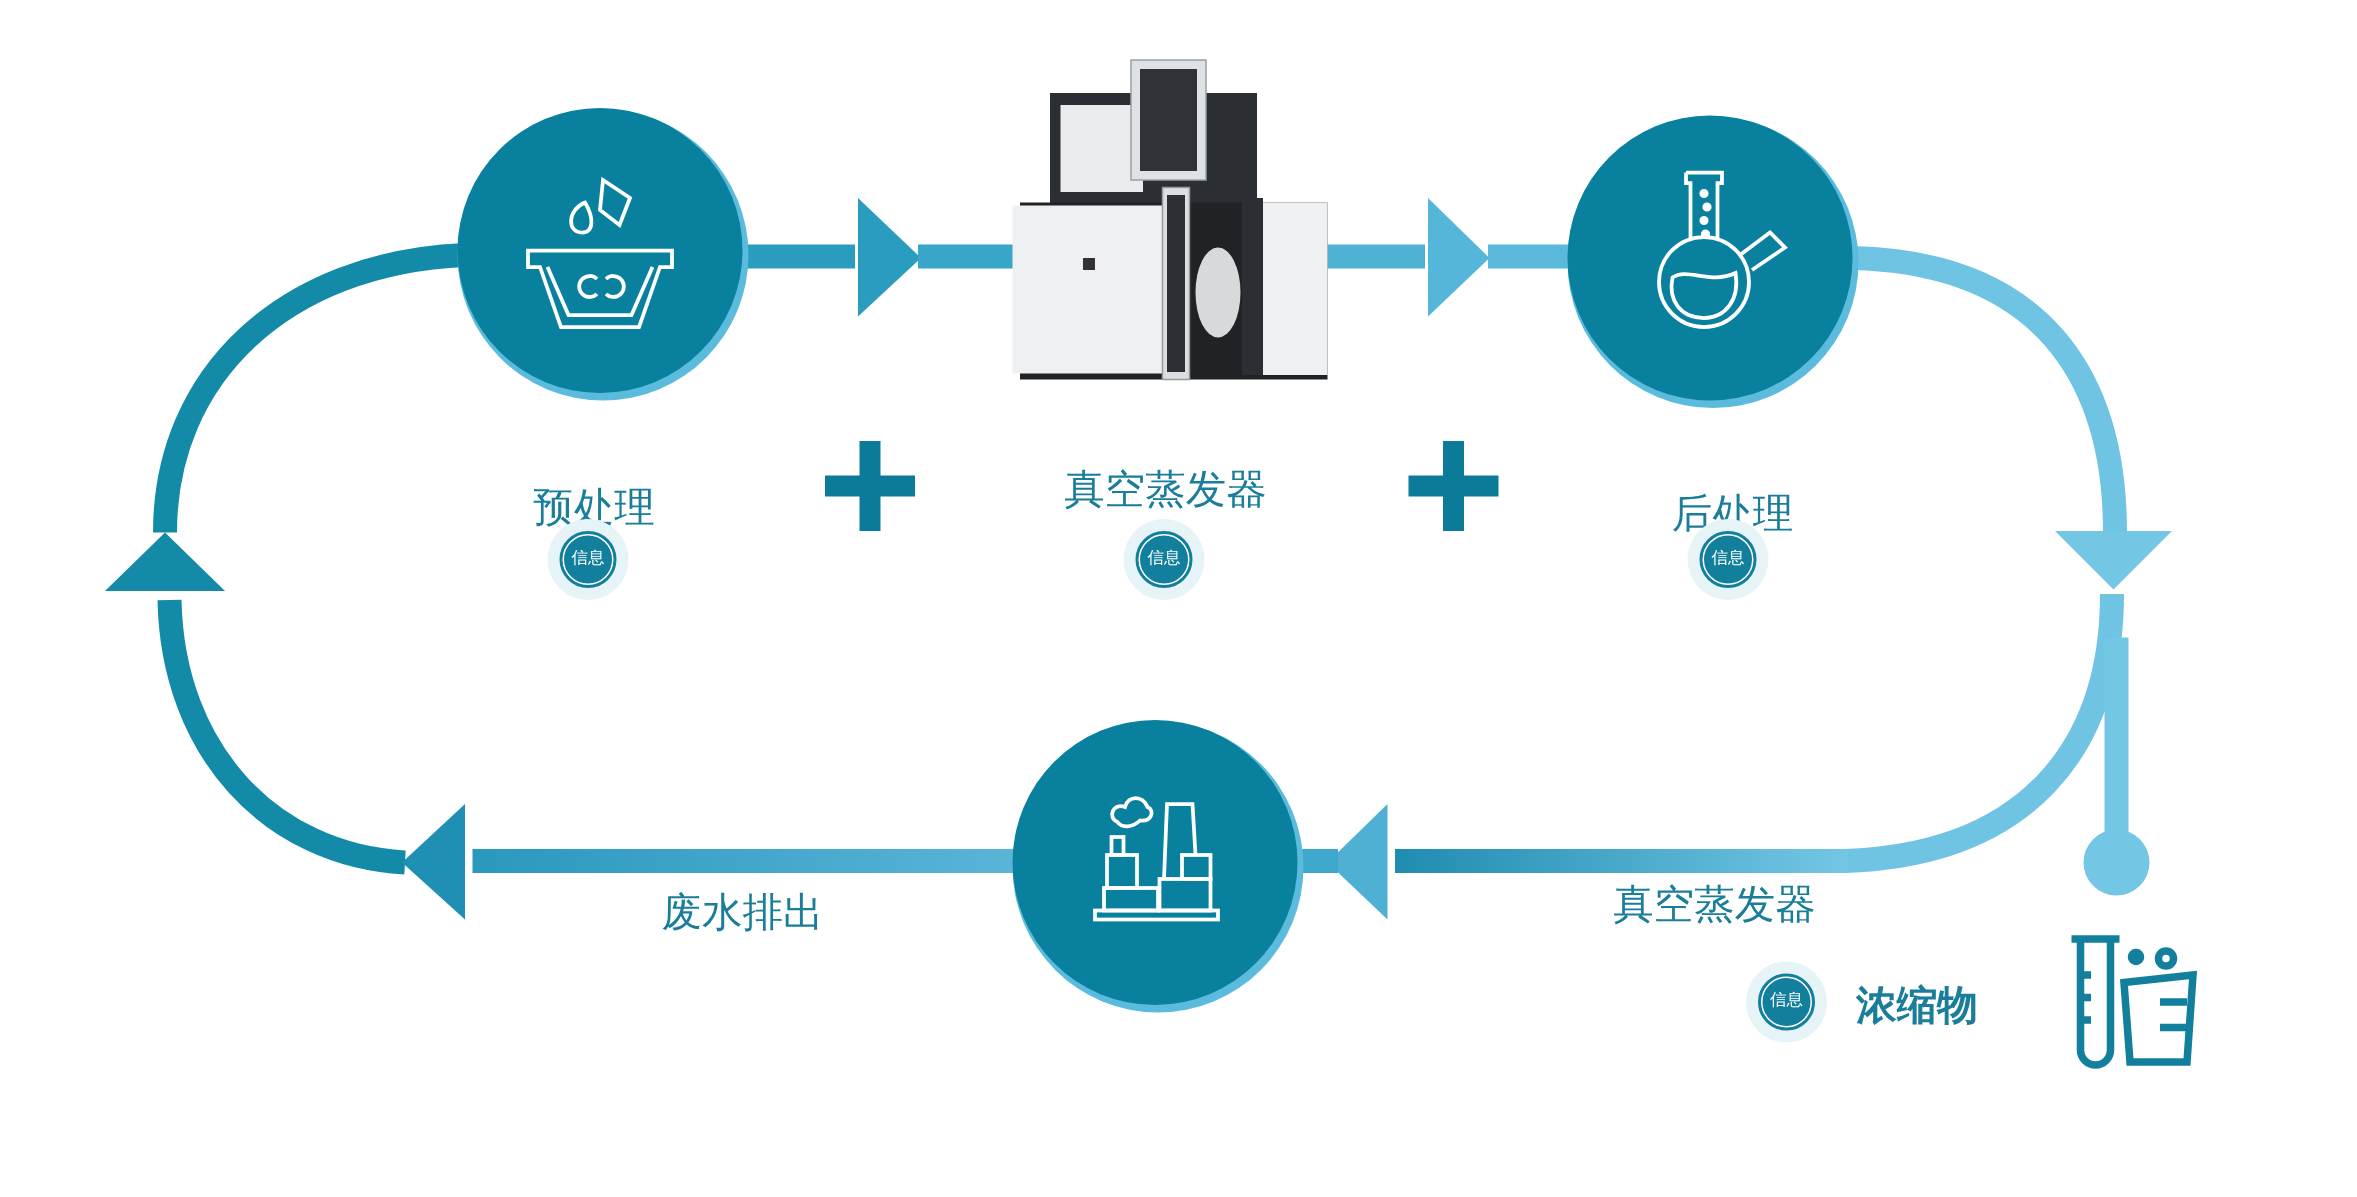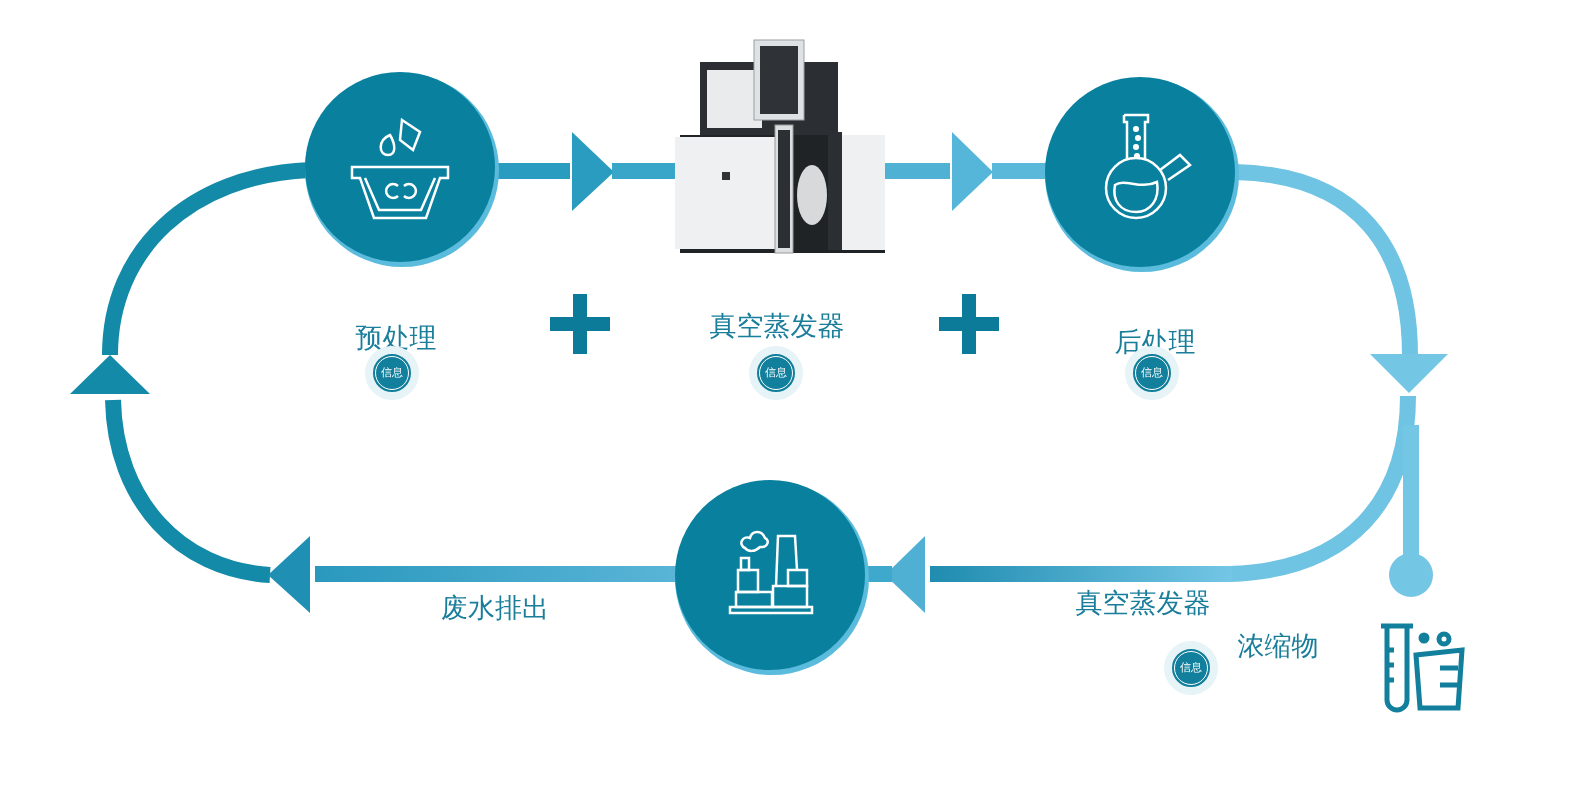--- a/index.html
+++ b/index.html
@@ -134,21 +134,21 @@
     <circle cx="1424" cy="638" r="3" fill="#127f9c"></circle>
     <circle cx="1444" cy="639" r="5"></circle>
   </g>
 </svg>
 
 <div class="label" style="left:396px; top:320px;">预处理</div>
 <div class="label" style="left:777px; top:308px;font-family:Liberation Mono, monospace;">真空蒸发器</div>
 <div class="label" style="left:1155px; top:324px;">后处理</div>
 <div class="label" style="left:495px; top:590px;text-align:center;">废水排出</div>
 <div class="label" style="left:1143px; top:585px;">真空蒸发器</div>
-<div class="label" style="left:1278px; top:628px;">浓缩物</div>
+<div class="label" style="left:1278px; top:652px;font-weight:bold;">浓缩物</div>
 
 <div class="info-badge" style="left:392px; top:373px;">
   <div class="inner"></div>
     <div class="ring"></div>
   <div class="txt">信息</div>
 </div>
 <div class="info-badge" style="left:776px; top:373px;">
   <div class="inner"></div>
     <div class="ring"></div>
   <div class="txt">信息</div>

